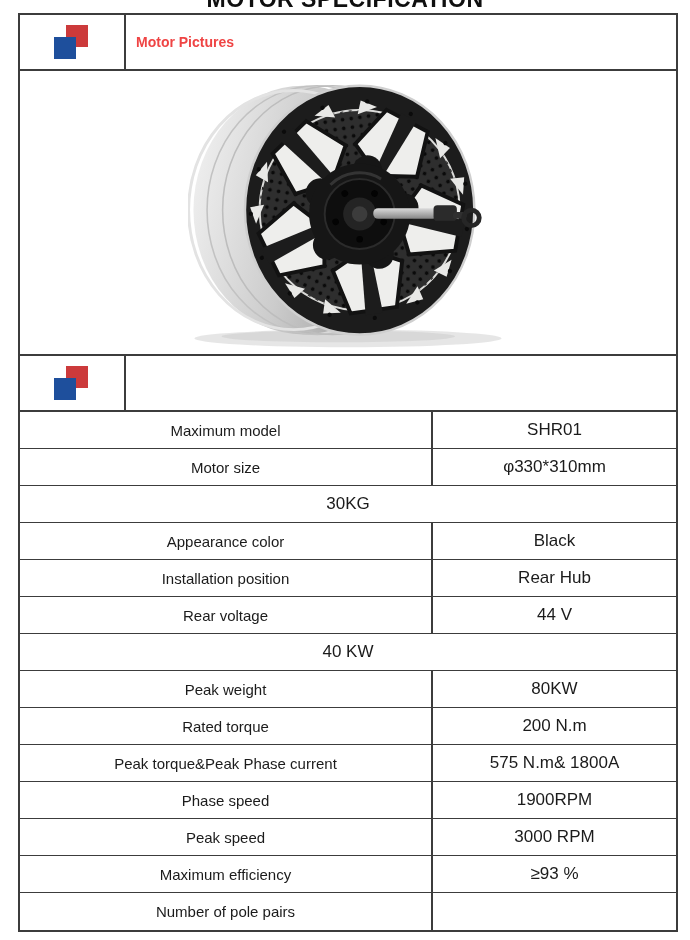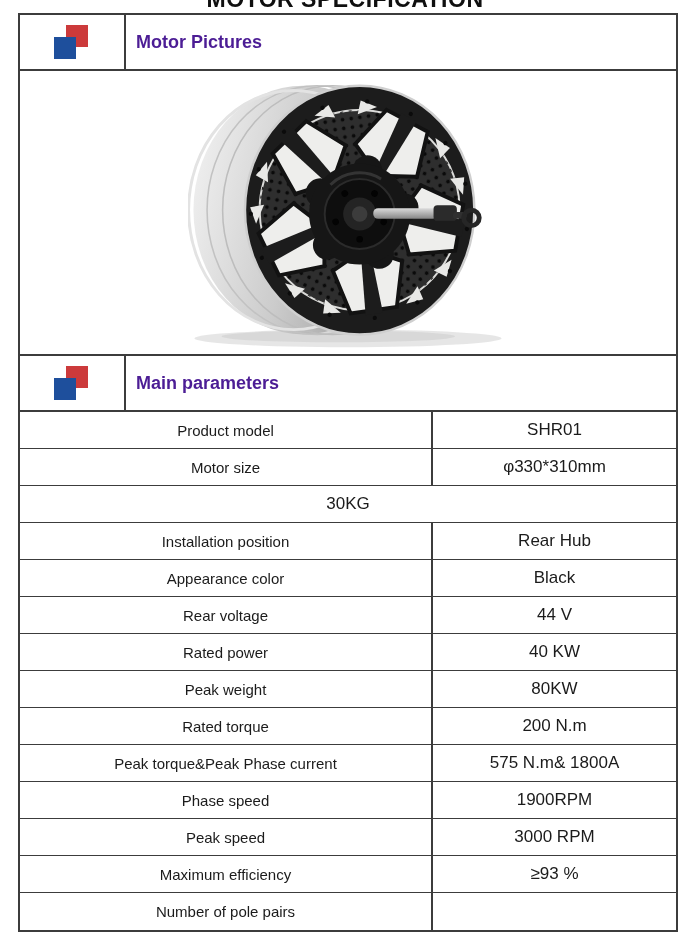--- a/index.html
+++ b/index.html
@@ -21,21 +21,21 @@
   .logo-cell{
     width:106px;box-sizing:border-box;border-right:2px solid #3c3c3c;
     display:flex;align-items:center;justify-content:center;
   }
   .logo{position:relative;width:36px;height:34px;display:inline-block;}
   .sq{position:absolute;width:22px;height:22px;display:block;}
   .sq.red{right:2px;top:0;background:#cc3a3b;z-index:1;}
   .sq.blue{left:0;bottom:0;background:#1e4f9c;z-index:2;}
   .header-label-cell{
     flex:1;display:flex;align-items:center;padding-left:10px;
-    font-weight:bold;font-size:18px;color:#4c1d95;
+    font-weight:bold;font-size:14px;color:#ef4444;
   }
   .picture-row{
     height:285px;border-bottom:2.5px solid #3c3c3c;
     align-items:center;justify-content:center;
   }
   .param-row{height:37px;border-bottom:1.8px solid #3c3c3c;}
   .param-rows .param-row:last-child{border-bottom:none;}
   .label-cell{
     width:413px;box-sizing:border-box;border-right:2px solid #3c3c3c;
     display:flex;align-items:center;justify-content:center;
@@ -200,55 +200,53 @@
       </svg>
     </div>
 
     <div class="row header-row">
       <div class="cell logo-cell">
         <span class="logo">
           <span class="sq red"></span>
           <span class="sq blue"></span>
         </span>
       </div>
-      <div class="cell header-label-cell">Main parameters</div>
     </div>
 
     <div class="param-rows">
   <div class="row param-row">
-    <div class="cell label-cell">Product model</div>
+    <div class="cell label-cell">Maximum model</div>
     <div class="cell value-cell">SHR01</div>
   </div>
 
   <div class="row param-row">
     <div class="cell label-cell">Motor size</div>
     <div class="cell value-cell">φ330*310mm</div>
   </div>
 
   <div class="row param-row">
     <div class="cell value-cell">30KG</div>
   </div>
 
   <div class="row param-row">
+    <div class="cell label-cell">Appearance color</div>
+    <div class="cell value-cell">Black</div>
+  </div>
+
+  <div class="row param-row">
     <div class="cell label-cell">Installation position</div>
     <div class="cell value-cell">Rear Hub</div>
   </div>
 
   <div class="row param-row">
-    <div class="cell label-cell">Appearance color</div>
-    <div class="cell value-cell">Black</div>
-  </div>
-
-  <div class="row param-row">
     <div class="cell label-cell">Rear voltage</div>
     <div class="cell value-cell">44 V</div>
   </div>
 
   <div class="row param-row">
-    <div class="cell label-cell">Rated power</div>
     <div class="cell value-cell">40 KW</div>
   </div>
 
   <div class="row param-row">
     <div class="cell label-cell">Peak weight</div>
     <div class="cell value-cell">80KW</div>
   </div>
 
   <div class="row param-row">
     <div class="cell label-cell">Rated torque</div>

